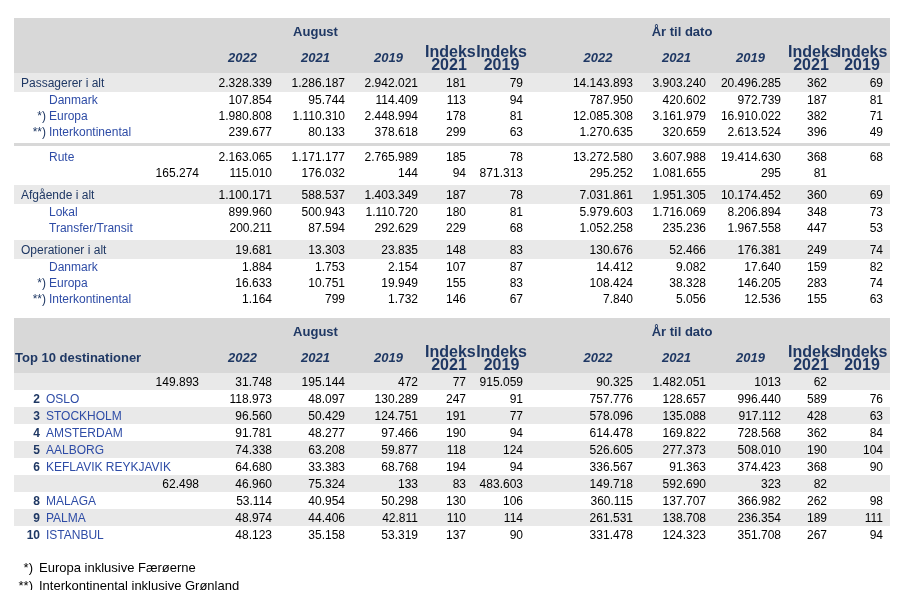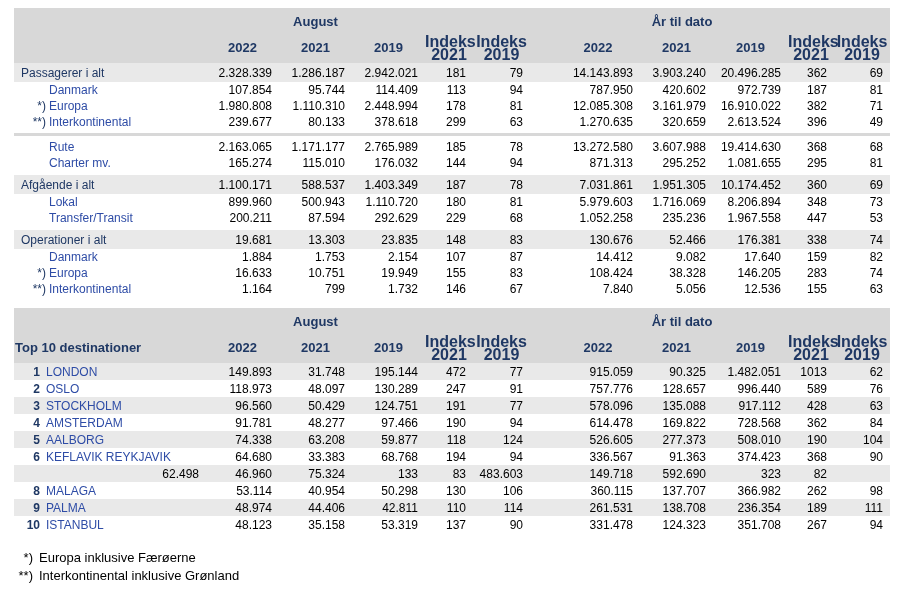--- a/index.html
+++ b/index.html
@@ -11,26 +11,26 @@
     --cols:192px 73px 73px 73px 48px 57px 110px 73px 75px 46px 56px;
   }
   *{box-sizing:border-box;margin:0;padding:0;}
   html,body{width:906px;height:590px;overflow:hidden;background:#FFFFFF;}
   body{font-family:"Liberation Sans","DejaVu Sans",sans-serif;color:var(--ink);}
   .page{width:906px;height:590px;padding:8px 14px 0 14px;}
   .tbl{width:876px;}
   .tbl2{margin-top:11px;}
   .gr{display:grid;grid-template-columns:var(--cols);}
   
-  .hr1{height:24px;background:var(--header_bg);align-items:center;padding-top:3px;}
+  .hr1{height:24px;background:var(--header_bg);align-items:center;padding-top:3px;margin-top:10px;}
   .hr2{height:31px;background:var(--header_bg);align-items:center;}
   .hgroup{font-weight:bold;color:var(--navy);font-size:13px;text-align:center;}
   .hg-aug{grid-column:2/5;}
   .hg-ytd{grid-column:7/11;}
-  .yr{text-align:center;font-weight:bold;color:var(--navy);font-size:13px;}
+  .yr{text-align:center;font-weight:bold;color:var(--navy);font-size:13px;font-style:italic;}
   .yr.shift{padding-left:26px;}
   .idx{text-align:center;font-weight:bold;color:var(--navy);font-size:16px;line-height:13px;}
   .idx span{display:block;}
   .t2title{font-weight:bold;color:var(--navy);font-size:13px;padding-left:1px;}
   
   .row{height:16px;align-items:center;font-size:12px;}
   .row .num{text-align:right;padding-right:7px;color:var(--ink);white-space:nowrap;overflow:hidden;}
   .row.total{height:19px;background:var(--band_bg);font-weight:normal;}
   .row.total .lab{padding-left:7px;}
   .row.total .lb{color:var(--navy);}
@@ -166,21 +166,20 @@
           <div class="cell num">185</div>
           <div class="cell num">78</div>
           <div class="cell num">13.272.580</div>
           <div class="cell num">3.607.988</div>
           <div class="cell num">19.414.630</div>
           <div class="cell num">368</div>
           <div class="cell num">68</div>
         </div>
 
         <div class="gr row sub">
-          <div class="cell lab"><span class="mk"></span><span class="lb">Charter mv.</span></div>
           <div class="cell num">165.274</div>
           <div class="cell num">115.010</div>
           <div class="cell num">176.032</div>
           <div class="cell num">144</div>
           <div class="cell num">94</div>
           <div class="cell num">871.313</div>
           <div class="cell num">295.252</div>
           <div class="cell num">1.081.655</div>
           <div class="cell num">295</div>
           <div class="cell num">81</div>
@@ -259,21 +258,21 @@
         <div class="gr row total">
           <div class="cell lab"><span class="lb">Operationer i alt</span></div>
           <div class="cell num">19.681</div>
           <div class="cell num">13.303</div>
           <div class="cell num">23.835</div>
           <div class="cell num">148</div>
           <div class="cell num">83</div>
           <div class="cell num">130.676</div>
           <div class="cell num">52.466</div>
           <div class="cell num">176.381</div>
-          <div class="cell num">338</div>
+          <div class="cell num">249</div>
           <div class="cell num">74</div>
         </div>
 
         <div class="gr row sub">
           <div class="cell lab"><span class="mk"></span><span class="lb">Danmark</span></div>
           <div class="cell num">1.884</div>
           <div class="cell num">1.753</div>
           <div class="cell num">2.154</div>
           <div class="cell num">107</div>
           <div class="cell num">87</div>
@@ -342,21 +341,20 @@
           </div>
         <div class="idx">
             <span>Indeks</span>
             <span>2019</span>
           </div>
       </div>
     </div>
     <div>
 
         <div class="gr row t2row shaded">
-          <div class="cell lab"><span class="rk">1</span><span class="ct">LONDON</span></div>
           <div class="cell num">149.893</div>
           <div class="cell num">31.748</div>
           <div class="cell num">195.144</div>
           <div class="cell num">472</div>
           <div class="cell num">77</div>
           <div class="cell num">915.059</div>
           <div class="cell num">90.325</div>
           <div class="cell num">1.482.051</div>
           <div class="cell num">1013</div>
           <div class="cell num">62</div>

